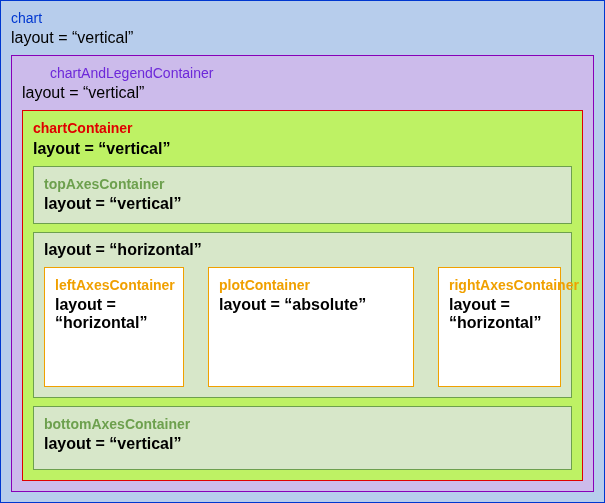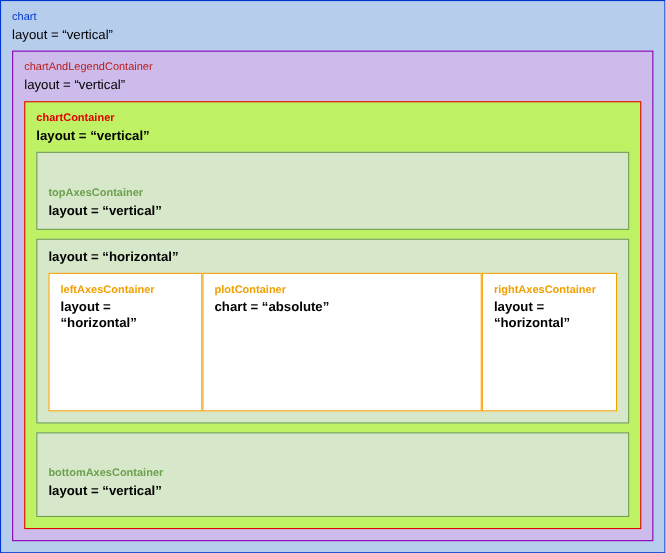--- a/index.html
+++ b/index.html
@@ -9,71 +9,71 @@
     background: #fff;
     font-family: Arial, Helvetica, sans-serif;
     font-size: 13px;
   }
   .box {
     border-width: 1.5px;
     border-style: solid;
     padding: 8px 10px 10px 10px;
   }
   .title {
-    font-size: 10px;
+    font-size: 14px;
     line-height: 1.3;
     margin-bottom: 2px;
   }
   .layout {
-    font-size: 12px;
+    font-size: 16px;
     color: #000;
     margin-bottom: 8px;
   }
   .chart {
     width: 605px;
     height: 503px;
     background: #B7CDEC;
     border-color: #0037D0;
     display: flex;
     flex-direction: column;
   }
   .chart > .title { color: #0037D0; }
   .chartAndLegend {
     background: #CCBBEB;
     border-color: #8800B8;
     flex: 1;
     display: flex;
     flex-direction: column;
   }
-  .chartAndLegend > .title { color: #b91c1c; }
+  .chartAndLegend > .title { color: #6d28d9; margin-left: 28px; }
   .chartContainer {
     background: #bef264;
     border-color: #E00000;
     flex: 1;
     display: flex;
     flex-direction: column;
     font-weight: bold;
   }
   .chartContainer > .title { color: #E00000; }
   .greenBox {
     background: #D7E7C9;
     border-color: #6DA04E;
   }
-  .greenBox > .title { color: #6DA04E; margin-top: 22px; }
+  .greenBox > .title { color: #6DA04E; }
   .topAxes { margin-bottom: 8px; padding-bottom: 10px; }
   .yAxesPlot {
     margin-bottom: 8px;
     flex: 1;
     display: flex;
     flex-direction: column;
   }
   .row {
     flex: 1;
     display: flex;
-    gap: 0;
+    gap: 24px;
   }
   .orangeBox {
     background: #fff;
     border-color: #F0A000;
     padding: 8px 10px 10px 10px;
   }
   .orangeBox > .title { color: #F0A000; }
   .leftAxes  { width: 140px; }
   .plot      { flex: 1; }
   .rightAxes { width: 123px; }
@@ -104,21 +104,21 @@
       <div class="box greenBox yAxesPlot">
         <div class="layout">layout = “horizontal”</div>
 
         <div class="row">
           <div class="box orangeBox leftAxes">
             <div class="title">leftAxesContainer</div>
             <div class="layout">layout = “horizontal”</div>
           </div>
           <div class="box orangeBox plot">
             <div class="title">plotContainer</div>
-            <div class="layout">chart = “absolute”</div>
+            <div class="layout">layout = “absolute”</div>
           </div>
           <div class="box orangeBox rightAxes">
             <div class="title">rightAxesContainer</div>
             <div class="layout">layout = “horizontal”</div>
           </div>
         </div>
       </div>
 
       <div class="box greenBox bottomAxes">
         <div class="title">bottomAxesContainer</div>

